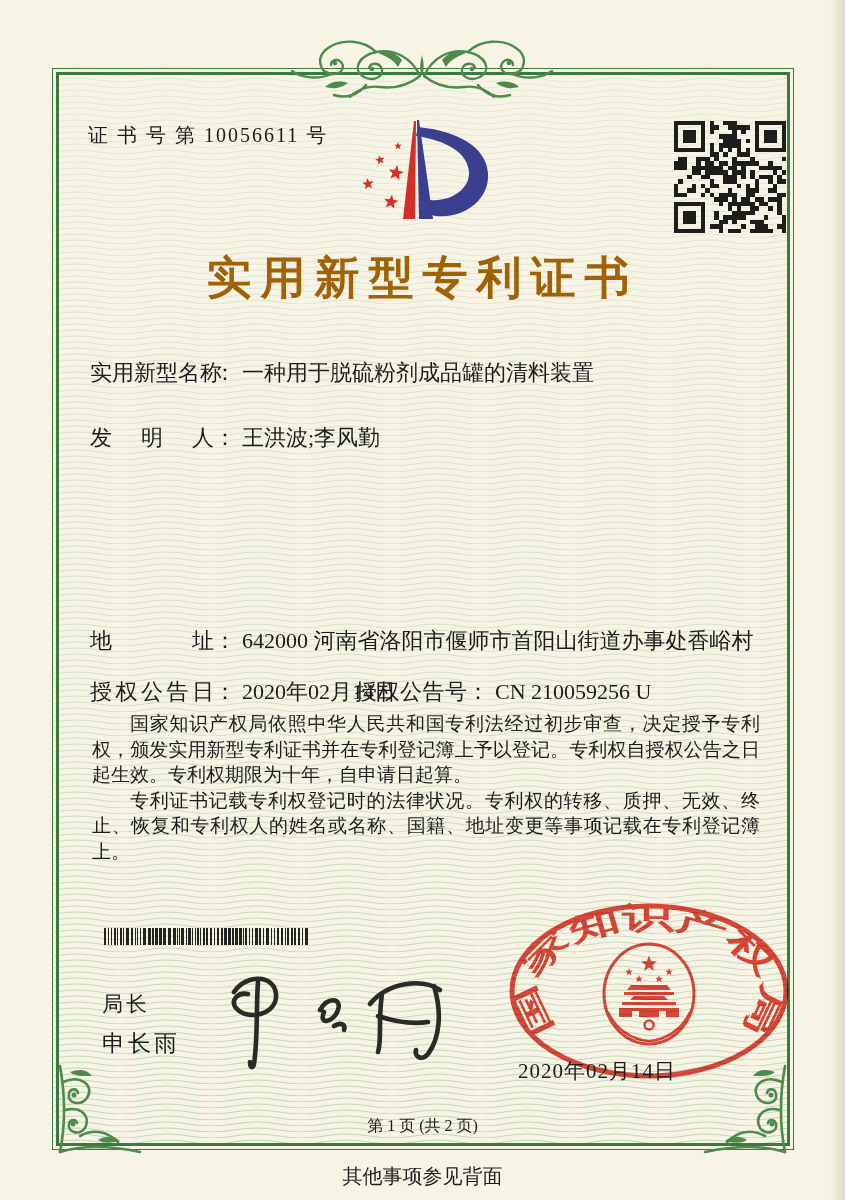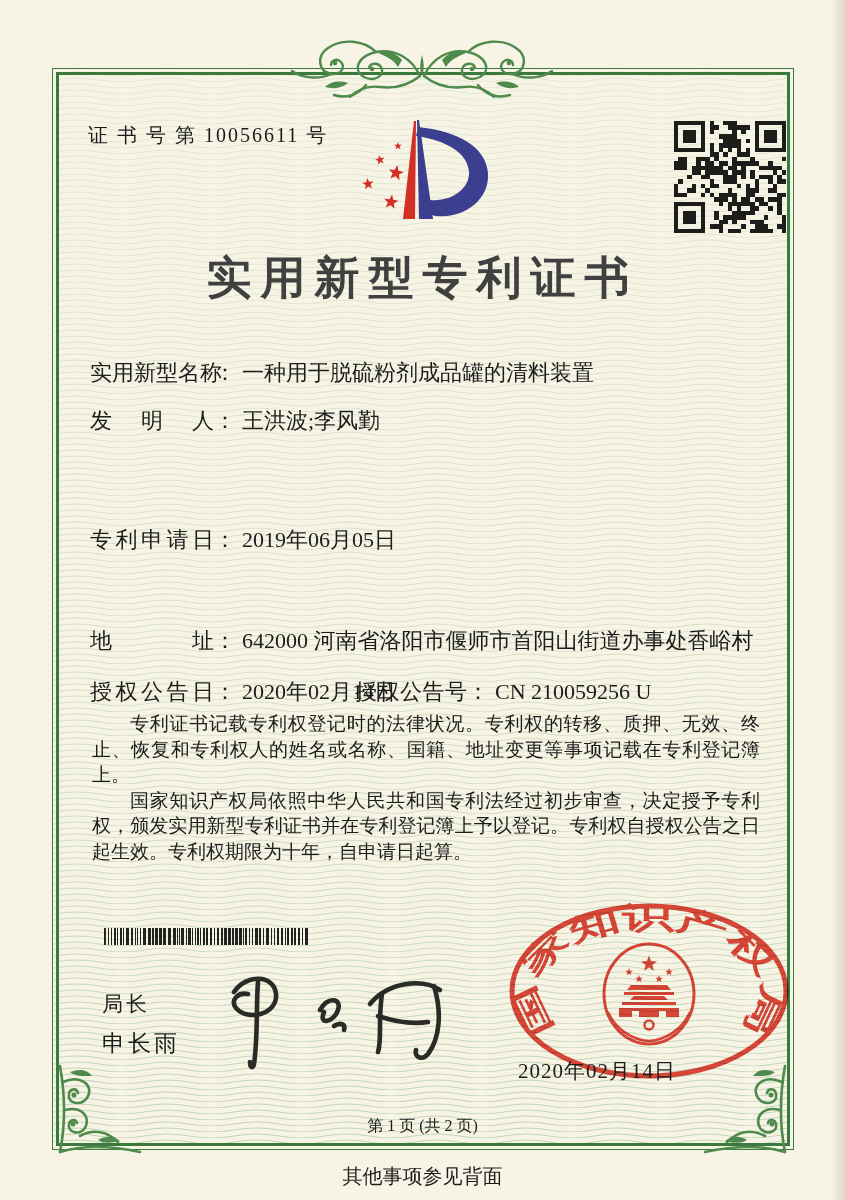--- a/index.html
+++ b/index.html
@@ -15,23 +15,23 @@
     border:1.5px solid #3a7a3e;}
   .frame-inner{position:absolute;inset:3px;border:3px solid #3a7a3e;}
   .ornament-top{position:absolute;left:278px;top:36px;width:288px;height:74px;}
   .ornament-corner{position:absolute;bottom:44px;width:95px;height:92px;}
   .ornament-corner.left{left:50px;}
   .ornament-corner.right{right:50px;transform:scaleX(-1);}
   .cert-no{position:absolute;left:88px;top:122px;font-size:20px;letter-spacing:2px;}
   .logo{position:absolute;left:330px;top:114px;width:190px;height:120px;}
   .qr{position:absolute;left:674px;top:121px;width:112px;height:112px;}
   .title{position:absolute;left:0;width:100%;top:248px;text-align:center;
-    font-size:45px;font-weight:bold;letter-spacing:9px;color:#404040;}
+    font-size:45px;font-weight:bold;letter-spacing:9px;color:#a16207;}
   .field-row{position:absolute;left:90px;width:680px;font-size:22px;white-space:nowrap;}
-  .r0{top:358px}.r1{top:406px}.r2{top:474px}.r3{top:525px}
+  .r0{top:358px}.r1{top:423px}.r2{top:474px}.r3{top:525px}
   .r4{top:576px}.r5{top:626px}.r6{top:677px}
   .field-label{display:inline-block;width:124px;text-align:justify;text-align-last:justify;vertical-align:bottom;}
   .field-colon{margin-right:6px;}
   .grant2{position:absolute;left:265px;top:0;}
   .grant2 .field-label{width:112px;}
   .paras{position:absolute;left:92px;top:711px;width:668px;font-size:19px;line-height:25.6px;text-align:justify;}
   .paras p{margin:0;text-indent:2em;}
   .barcode{position:absolute;left:104px;top:928px;width:206px;height:17px;}
   .officer-title{position:absolute;left:102px;top:990px;font-size:21px;letter-spacing:3px;font-family:Liberation Mono, monospace;}
   .officer-name{position:absolute;left:102px;top:1028px;font-size:23px;letter-spacing:3px;font-family:"Liberation Sans","DejaVu Sans",sans-serif;}
@@ -445,36 +445,33 @@
     </svg>
 
   <div class="title">实用新型专利证书</div>
 
   <div class="field-row r0">
     <span class="field-label">实用新型名称</span><span class="field-colon">：</span><span>一种用于脱硫粉剂成品罐的清料装置</span>
   </div>
   <div class="field-row r1">
     <span class="field-label">发明人</span><span class="field-colon">：</span><span>王洪波;李风勤</span>
   </div>
-  <div class="field-row r3">
-    <span class="field-label">专利申请日</span><span class="field-colon">：</span><span>2019年06月05日</span>
-  </div>
   <div class="field-row r5">
     <span class="field-label">地址</span><span class="field-colon">：</span><span>642000 河南省洛阳市偃师市首阳山街道办事处香峪村</span>
   </div>
   <div class="field-row r6">
     <span class="field-label">授权公告日</span><span class="field-colon">：</span><span>2020年02月14日</span>
     <span class="grant2">
       <span class="field-label">授权公告号</span><span class="field-colon">：</span><span>CN 210059256 U</span>
     </span>
   </div>
 
   <div class="paras">
+    <p>国家知识产权局依照中华人民共和国专利法经过初步审查，决定授予专利权，颁发实用新型专利证书并在专利登记簿上予以登记。专利权自授权公告之日起生效。专利权期限为十年，自申请日起算。</p>
     <p>专利证书记载专利权登记时的法律状况。专利权的转移、质押、无效、终止、恢复和专利权人的姓名或名称、国籍、地址变更等事项记载在专利登记簿上。</p>
-    <p>国家知识产权局依照中华人民共和国专利法经过初步审查，决定授予专利权，颁发实用新型专利证书并在专利登记簿上予以登记。专利权自授权公告之日起生效。专利权期限为十年，自申请日起算。</p>
   </div>
 
   <svg class="barcode" id="barsvg" viewBox="0 0 206 17" preserveAspectRatio="none">
       <rect x="0" y="0" width="2" height="17" fill="#23231f"></rect>
       <rect x="4" y="0" width="1" height="17" fill="#23231f"></rect>
       <rect x="7" y="0" width="1" height="17" fill="#23231f"></rect>
       <rect x="10" y="0" width="2" height="17" fill="#23231f"></rect>
       <rect x="13" y="0" width="1" height="17" fill="#23231f"></rect>
       <rect x="16" y="0" width="2" height="17" fill="#23231f"></rect>
       <rect x="19" y="0" width="1" height="17" fill="#23231f"></rect>

